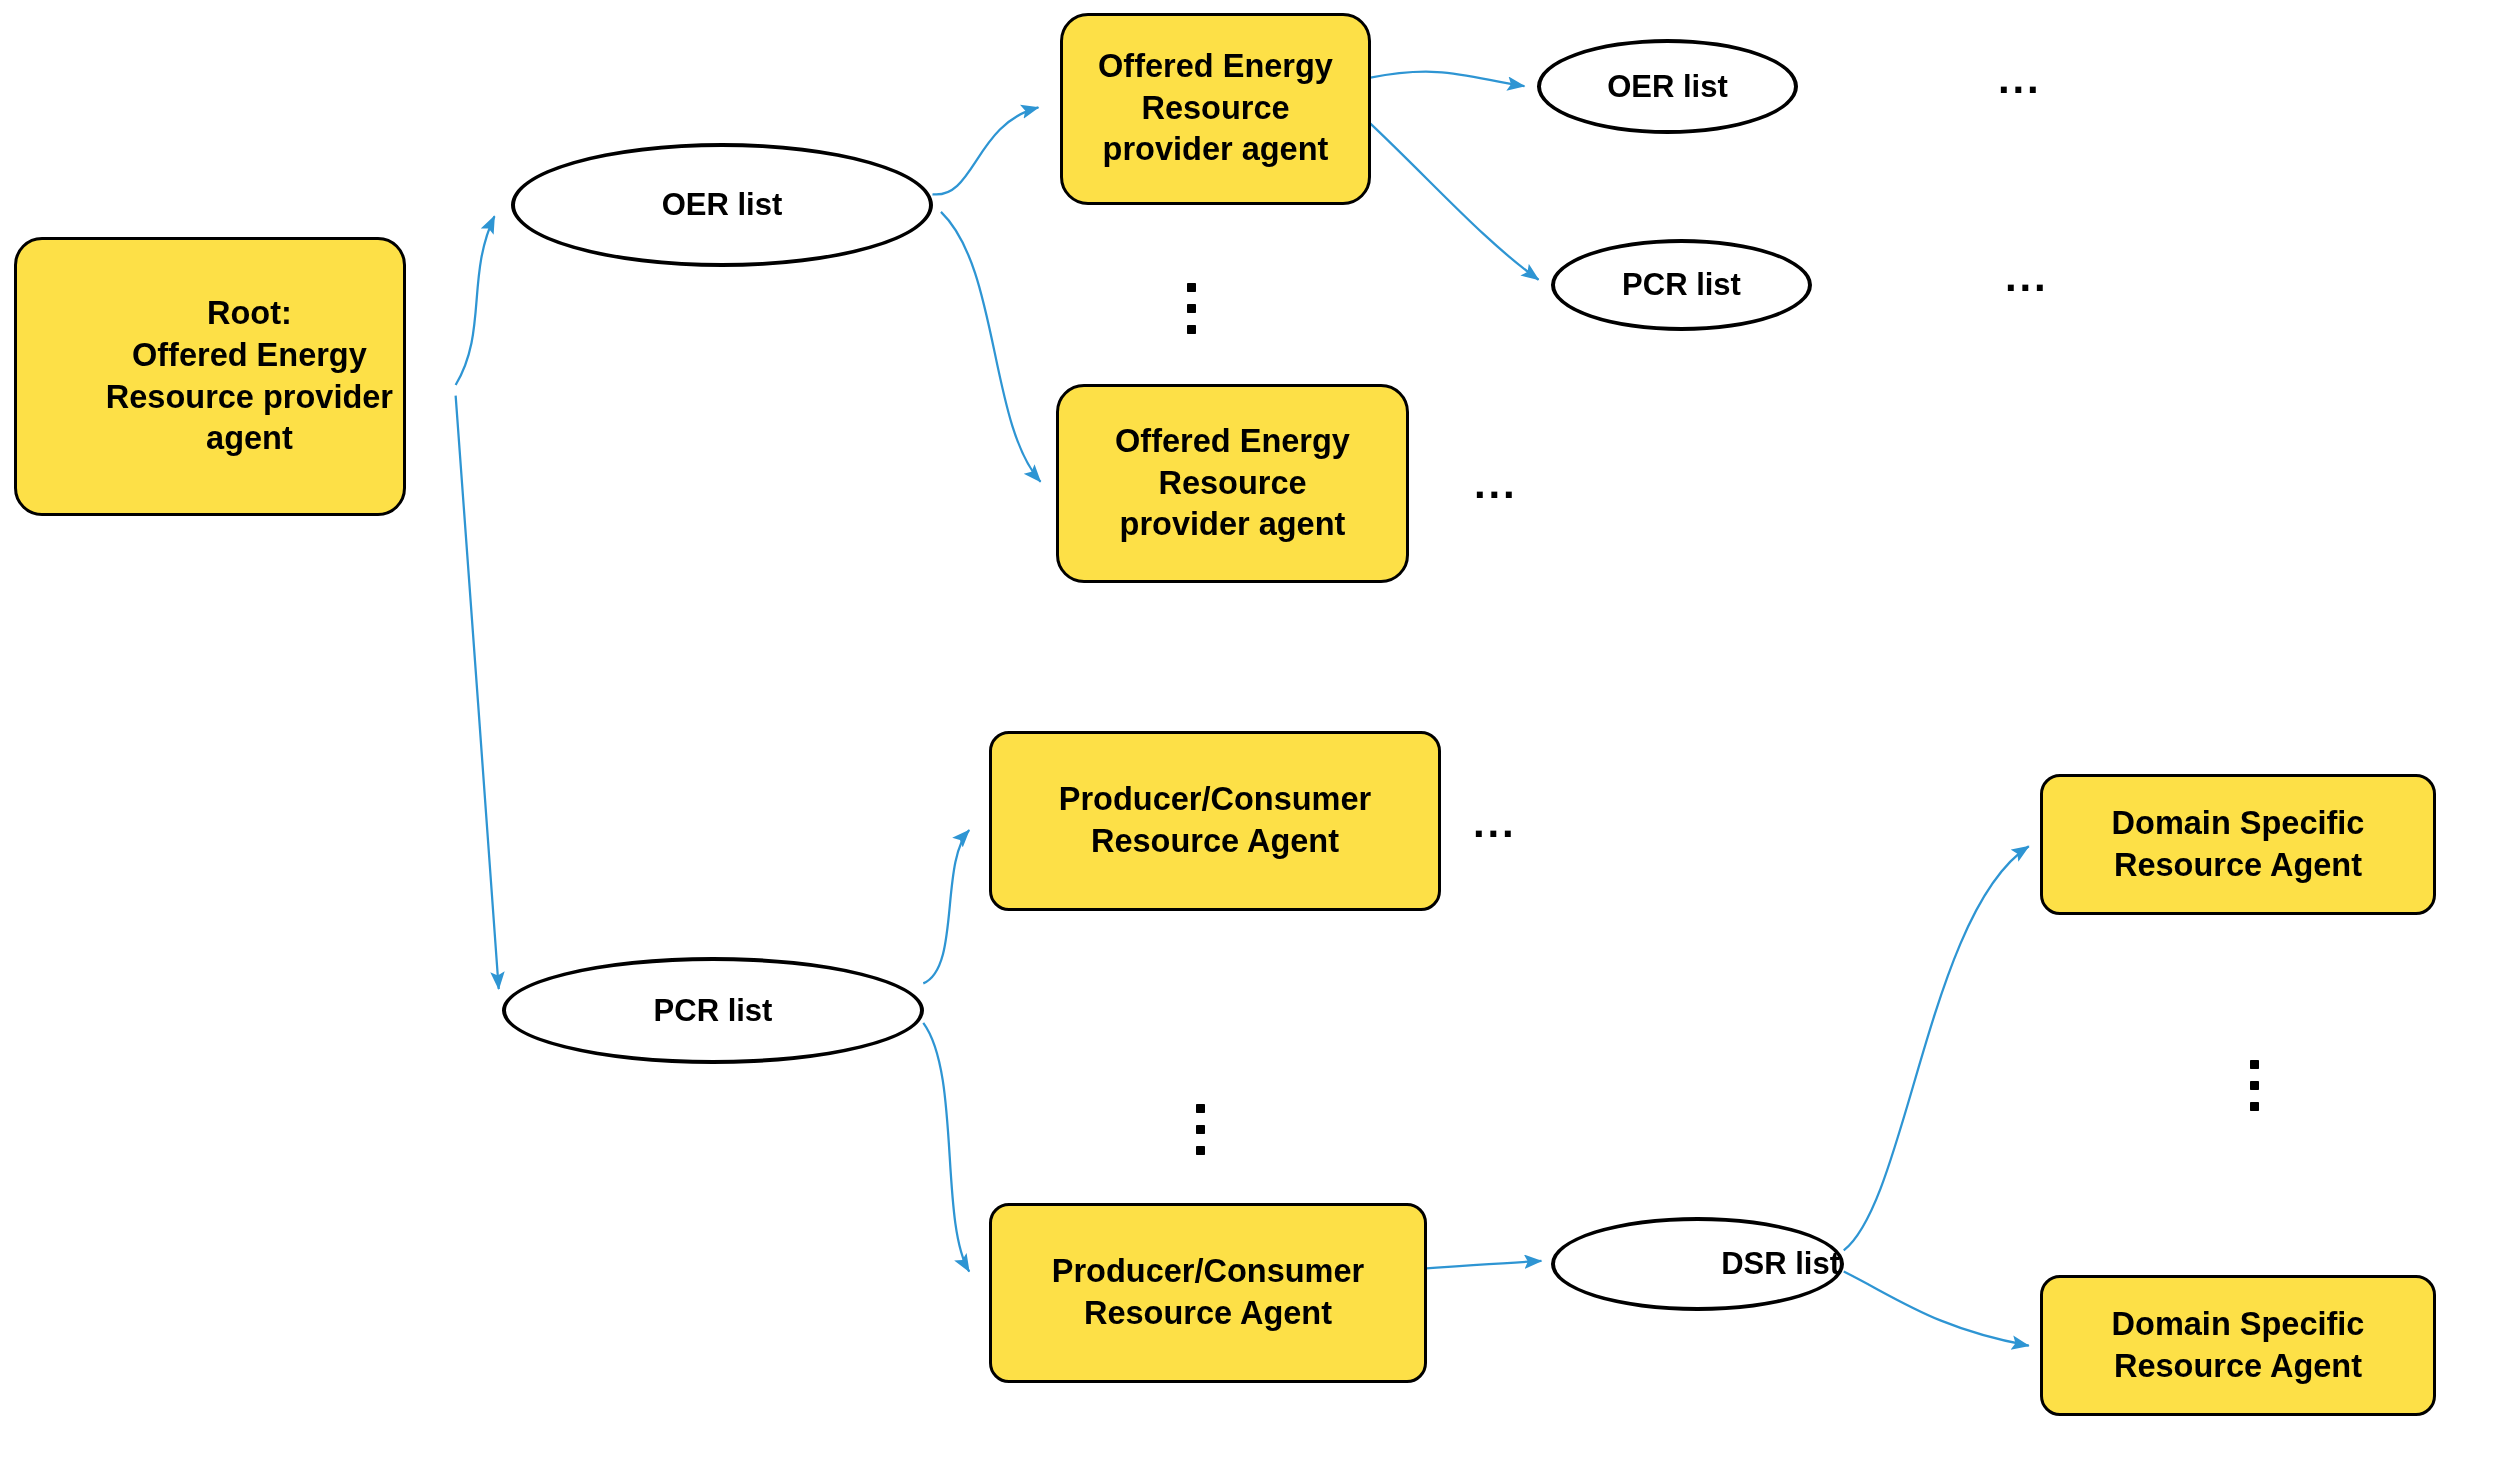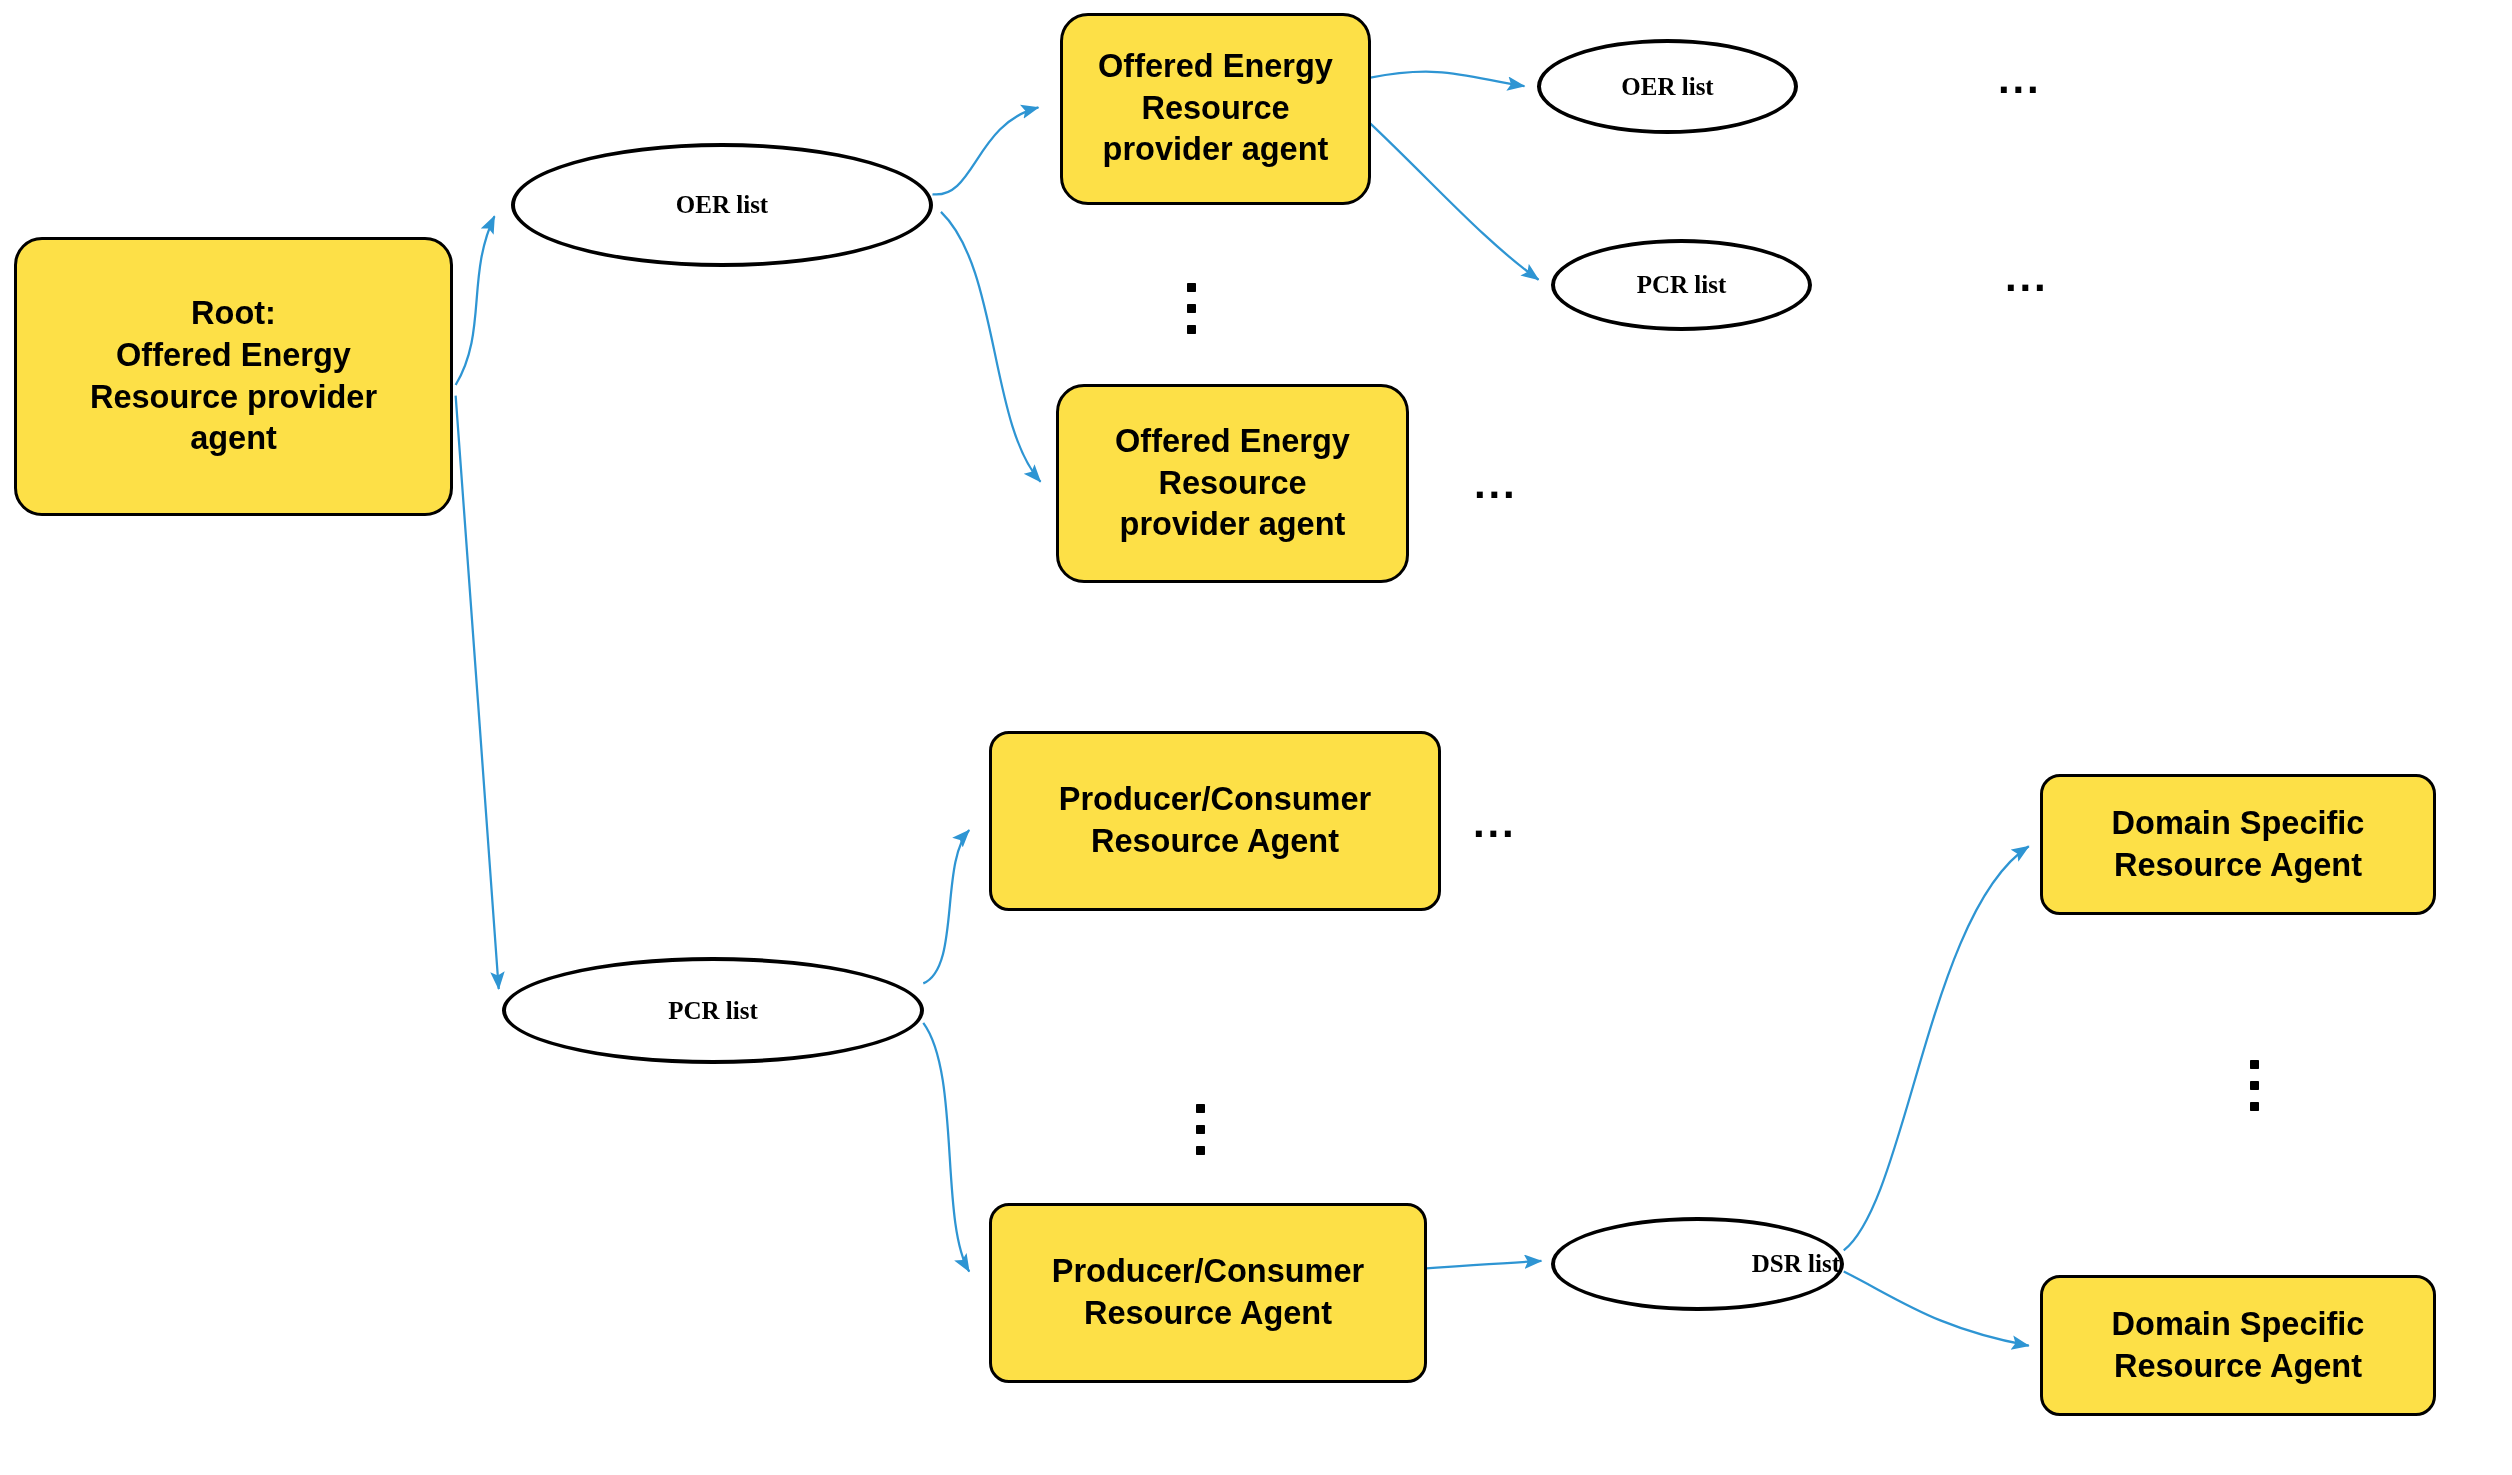--- a/index.html
+++ b/index.html
@@ -38,22 +38,21 @@
     border-radius: 28px;
     background: #fde047;
     font-size: 32.5px;
     padding: 2.8px 10px;
   }
   .box.wide-rad { border-radius: 20px; }
   .ellipse {
     border: 4.2px solid #000000;
     border-radius: 50%;
     background: #ffffff;
-    font-size: 25px;
-    font-family: Liberation Serif, serif;
+    font-size: 31px;
   }
   .hdots {
     position: absolute;
     font-size: 42px;
     font-weight: bold;
     color: #000000;
     letter-spacing: 2.8px;
     line-height: 1;
     z-index: 5;
   }
@@ -103,21 +102,21 @@
       <path d="M1307,1448 C1360,1520 1330,1730 1372,1800"></path>
 
       <path d="M1718,1815 C1830,1810 2080,1790 2182,1785"></path>
 
       <path d="M2610,1770 C2700,1700 2730,1290 2872,1198"></path>
 
       <path d="M2610,1800 C2690,1840 2740,1880 2872,1905"></path>
     </g>
   </svg>
 
-  <div class="node box" style="left:14px; top:237px; width:439px; height:279px;">
+  <div class="node box" style="left:14px; top:237px; width:392px; height:279px;justify-content:flex-end;">
     <span style="white-space:pre-line;">Root:
 Offered Energy
 Resource provider
 agent</span>
   </div>
 
   <div class="node ellipse" style="left:511px; top:143px; width:422px; height:124px;">
     <span>OER list</span>
   </div>
 

